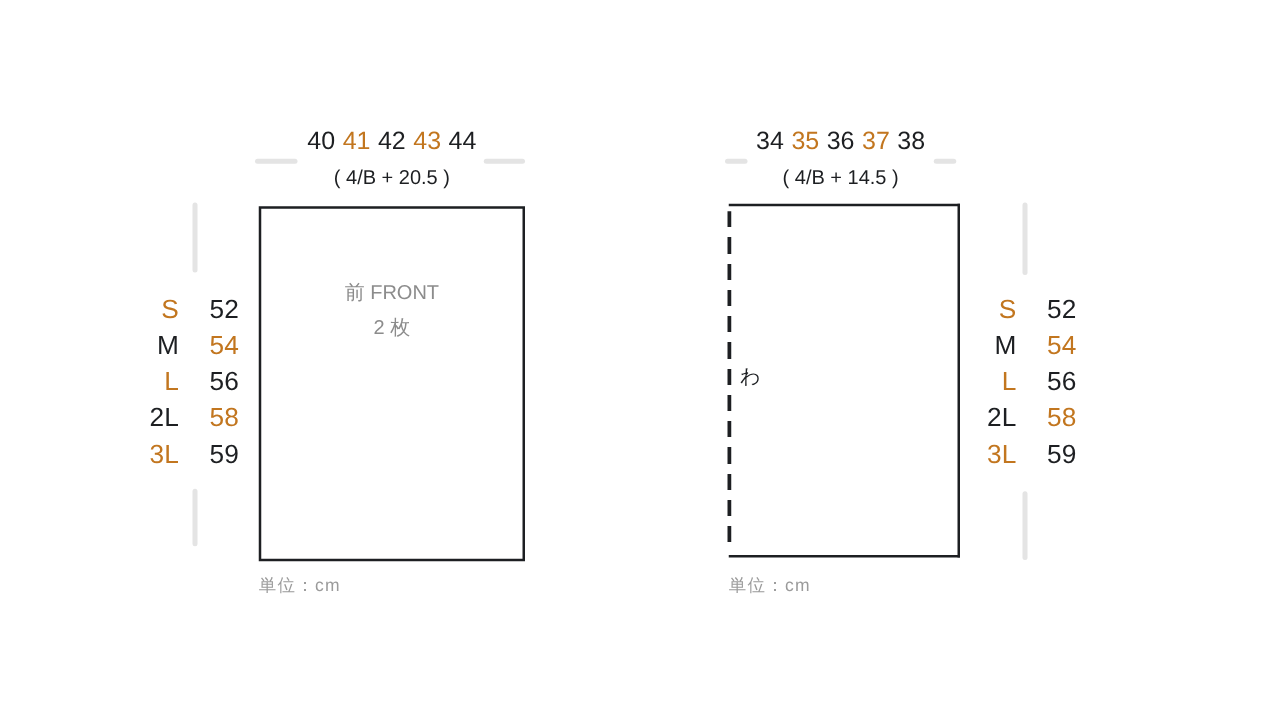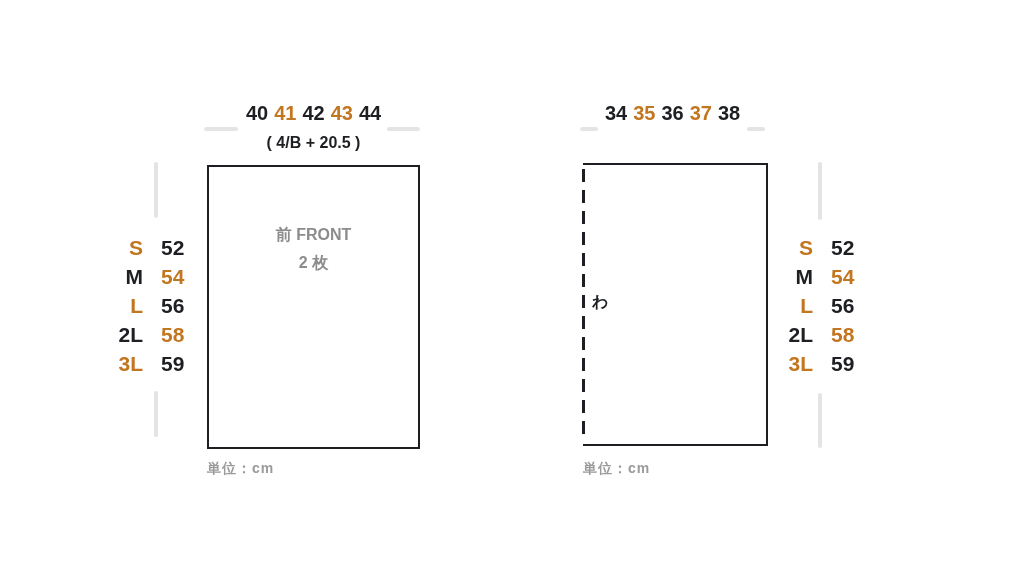--- a/index.html
+++ b/index.html
@@ -5,21 +5,21 @@
   :root{
     --accent:#c2761f;
     --ink:#1d1f22;
     --piece-label:#8c8c8c;
     --unit-note:#9b9b9b;
     --dim-line:#e4e4e4;
   }
   html,body{margin:0;padding:0;background:#ffffff;}
   .canvas{
     position:relative;width:1024px;height:577px;background:#ffffff;overflow:hidden;
-    font-family:"Liberation Sans","DejaVu Sans",sans-serif;font-weight:700;color:var(--ink);
+    font-family:"Liberation Sans","DejaVu Sans",sans-serif;font-weight:400;color:var(--ink);
   }
   
   .widths{position:absolute;top:101px;text-align:center;font-size:20px;line-height:24px;white-space:nowrap;}
   .widths .num{margin:0 3px;}
   .formula{position:absolute;top:131px;text-align:center;font-size:16px;line-height:24px;}
   .widths.front,.formula.front{left:207px;width:213px;}
   .widths.back,.formula.back{left:580px;width:185px;}
   
   .tick{position:absolute;top:127px;height:4px;border-radius:2px;background:var(--dim-line);}
   .tick.f-left{left:204px;width:34px;}
@@ -46,34 +46,35 @@
   .dim-v.l-top{left:154px;top:162px;height:56px;}
   .dim-v.l-bottom{left:154px;top:391px;height:46px;}
   .dim-v.r-top{left:818px;top:162px;height:58px;}
   .dim-v.r-bottom{left:818px;top:393px;height:55px;}
   
   .size-table{position:absolute;top:233px;font-size:21px;}
   .size-table.left{left:105px;}
   .size-table.right{left:775px;}
   .size-row{display:flex;height:29px;line-height:29px;}
   .size-row .sz{width:38px;text-align:right;}
-  .size-row .val{width:42px;text-align:left;margin-left:18px;}
+  .size-row .val{width:42px;text-align:right;margin-left:6px;}
   .accent{color:var(--accent);}
 </style>
 </head>
 <body>
 
 <div class="canvas">
 
   <div class="widths front"><span class="num">40</span><span class="num accent">41</span><span class="num">42</span><span class="num accent">43</span><span class="num">44</span></div>
   <div class="formula front">( 4/B + 20.5 )</div>
   <div class="tick f-left"></div>
   <div class="tick f-right"></div>
 
   <div class="widths back"><span class="num">34</span><span class="num accent">35</span><span class="num">36</span><span class="num accent">37</span><span class="num">38</span></div>
+  <div class="formula back">( 4/B + 14.5 )</div>
   <div class="tick b-left"></div>
   <div class="tick b-right"></div>
 
   <div class="piece-rect front"></div>
   <div class="piece-rect back"></div>
   <div class="dash-edge"></div>
 
   <div class="piece-label front">
     <div>前 FRONT</div>
     <div>2 枚</div>

